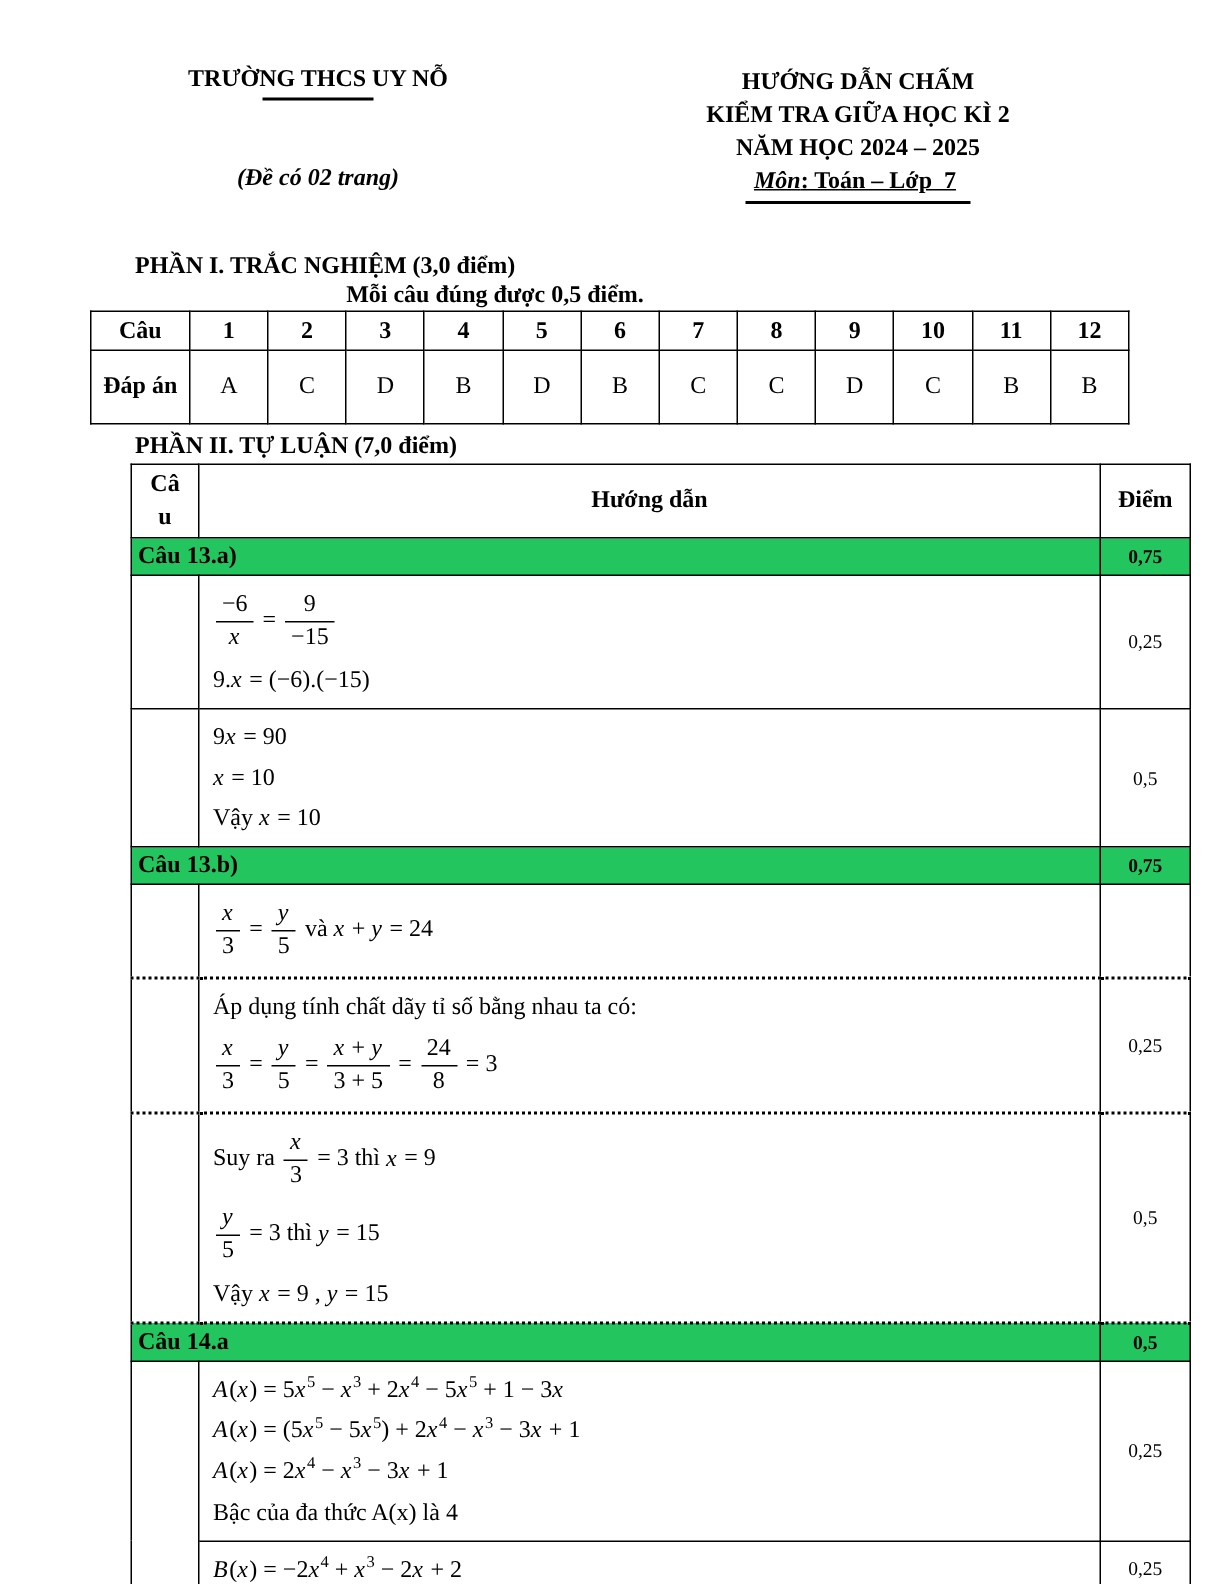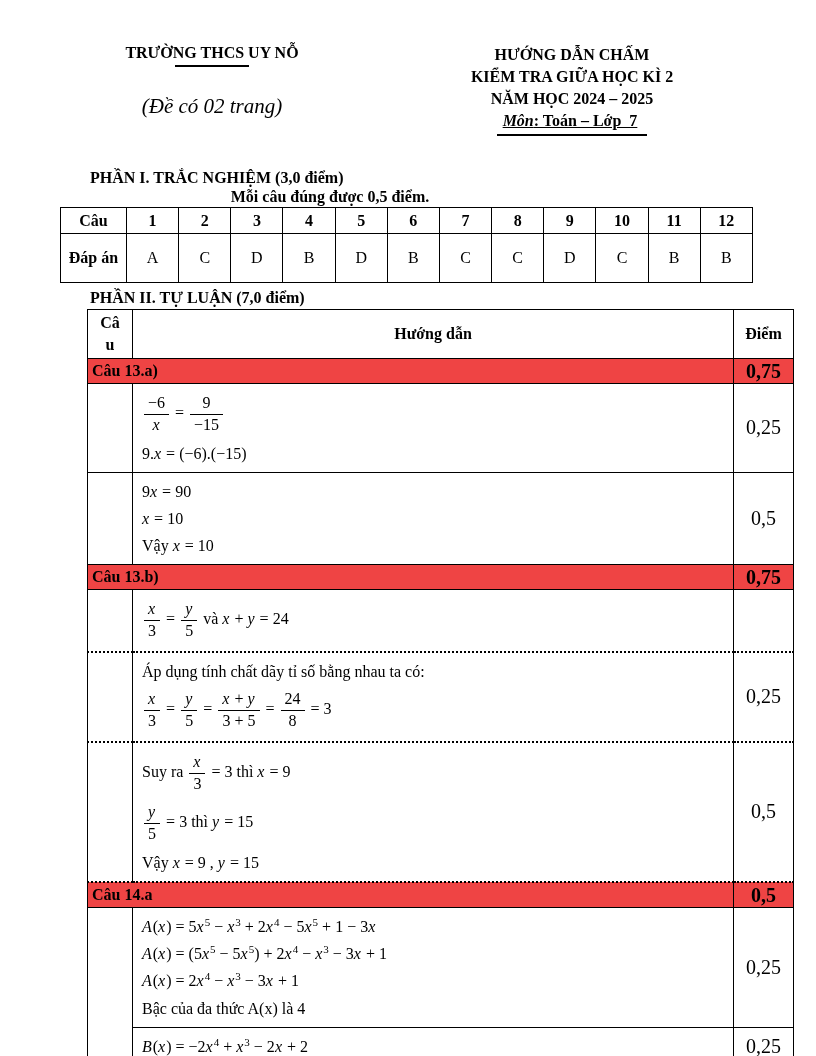--- a/index.html
+++ b/index.html
@@ -9,21 +9,21 @@
     color:#000; font-size:16px;
     overflow:hidden;
   }
   .page { position:relative; width:816px; height:1056px; padding-top:44px; box-sizing:border-box; }
 
   
   .doc-header { display:flex; align-items:flex-start;gap:18px; }
   .hdr-left  { width:300px; margin-left:62px; text-align:center; }
   .school    { font-weight:bold; font-size:16px; white-space:nowrap; }
   .school-rule { width:74px; border-top:2px solid #000; margin:3px auto 0 auto; height:0; }
-  .pages-note { font-style:italic; font-size:21px; margin-top:27px; }
+  .pages-note { font-style:italic; font-size:16px; margin-top:43px;font-weight:bold; }
   .hdr-right { width:332px; margin-left:26px; text-align:center; font-weight:bold; font-size:16px; line-height:22px; }
   .subject-underlined { display:inline-block; border-bottom:2px solid #000; padding:0 10px 2px 6px;text-decoration:underline; }
   .subject-label { font-weight:bold; font-style:italic; }
   .subject-rest { white-space:pre; }
 
   
   .part1-heading { margin:33px 0 0 90px; font-weight:bold; font-size:16px; }
   .part1-note { width:540px; margin-left:60px; margin-top:1px; text-align:center; font-weight:bold; font-size:16px; }
 
   table.mcq { margin-left:60px; margin-top:1px; border-collapse:collapse; table-layout:fixed; width:693px; }
@@ -35,26 +35,26 @@
   
   .part2-heading { margin:6px 0 0 90px; font-weight:bold; font-size:16px; }
 
   table.essay { margin-left:87px; margin-top:2px; border-collapse:collapse; table-layout:fixed; width:706px; }
   table.essay col.c-cau  { width:45px; }
   table.essay col.c-hd   { width:601px; }
   table.essay col.c-diem { width:60px; }
   table.essay th, table.essay td { border:1.5px solid #000; }
   table.essay thead th { height:48px; text-align:center; vertical-align:middle; font-weight:bold; font-size:16px; padding:0; }
   table.essay th.th-cau { word-break:break-all; padding:0 10px; line-height:1.35; }
-  tr.section td { background:#ef4444; font-weight:bold; height:22px; padding:1px 4px; font-size:16px;margin-top:24px; }
+  tr.section td { background:#22c55e; font-weight:bold; height:22px; padding:1px 4px; font-size:16px;margin-top:24px; }
   tr.section td.sec-label { text-align:left; }
   tr.section td.score { text-align:center; padding:1px 0; }
   table.essay td.cau { padding:0; }
   table.essay td.hd { padding:3px 6px 3px 9px; vertical-align:middle; }
-  table.essay td.score { text-align:center; vertical-align:middle; padding:0; font-size:20px; }
+  table.essay td.score { text-align:center; vertical-align:middle; padding:0; font-size:13px; }
   tr.dashed td { border-bottom:2px dotted #000; }
 
   
   .math-line { margin:4px 0; line-height:1.45; font-size:16px; }
   .frac { display:inline-block; vertical-align:middle; text-align:center; margin:2px 2px; }
   .frac .fnum, .frac .fden { display:block; padding:0 4px; line-height:1.3; }
   .frac .fden { border-top:1.5px solid #000; }
   .math-line i { font-style:italic; padding-right:1px; }
   .math-line sup { font-size:11px; line-height:0; }
 </style>

